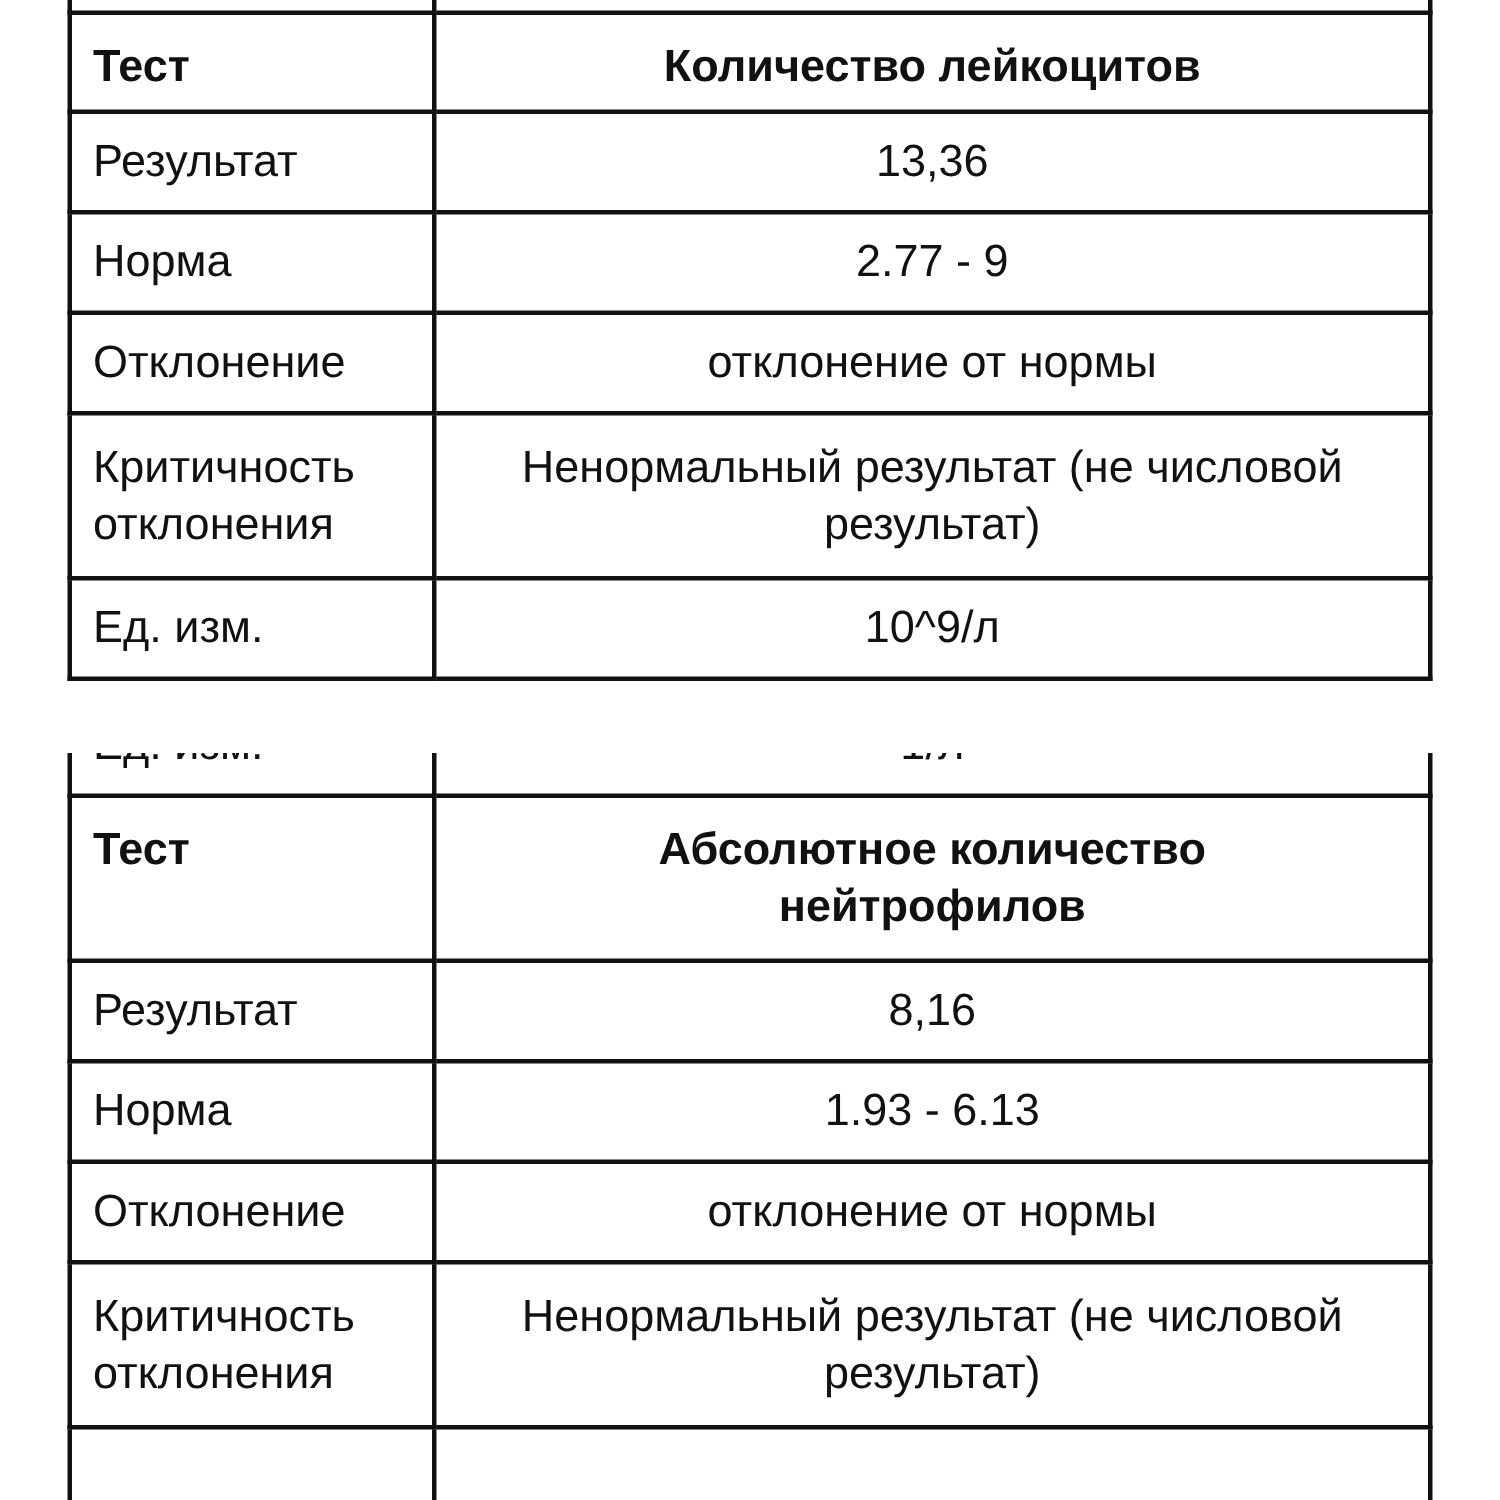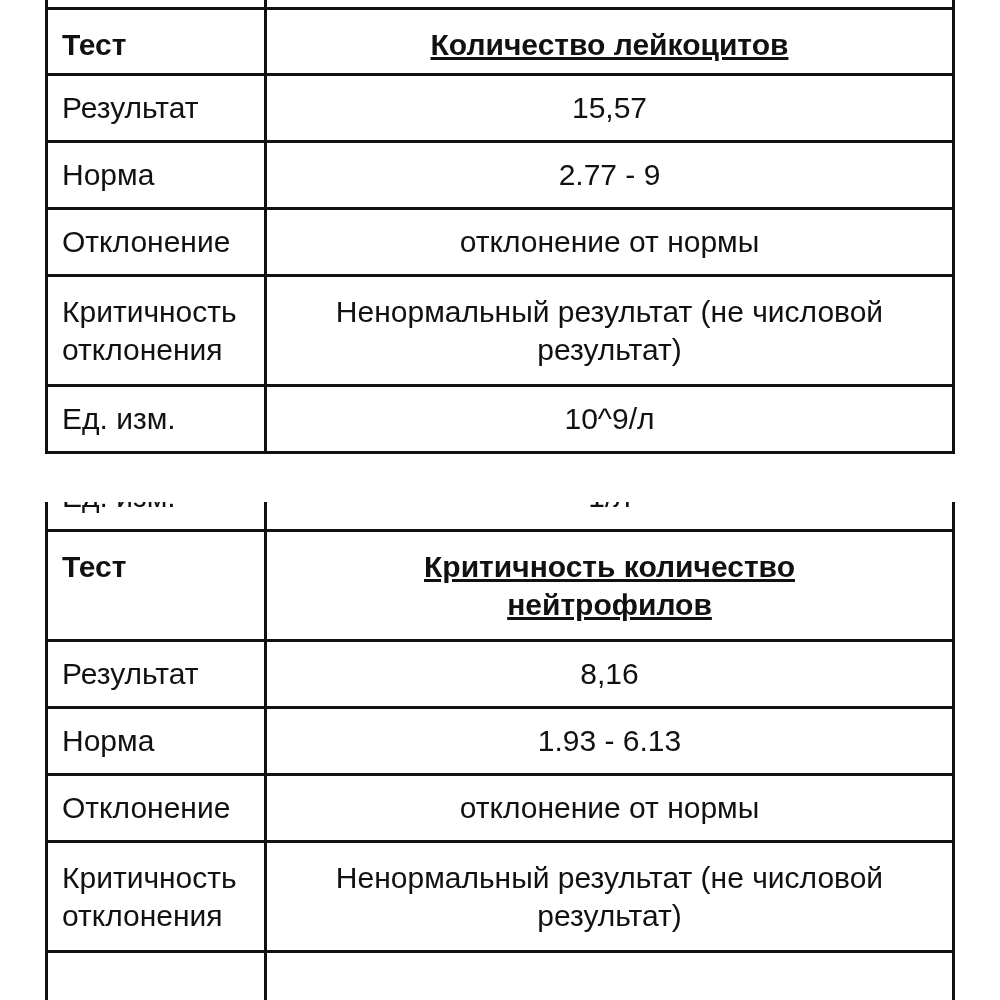--- a/index.html
+++ b/index.html
@@ -30,35 +30,34 @@
       table-layout: fixed;
     }
     .tbl td {
       border: 3px solid #111111;
       padding: 0 14px;
       font-size: 30px;
       line-height: 38px;
       vertical-align: middle;
     }
     .tbl td.label {
-      width: 219px;
+      width: 243px;
       text-align: left;
     }
     .tbl td.value {
       text-align: center;
     }
     .tbl tr.header td {
       font-weight: bold;
       vertical-align: top;
       padding-top: 16px;
     }
     .tbl tr.header td.value {
       padding-left: 60px;
       padding-right: 60px;
-      text-decoration: underline;
     }
     .tbl tr.r-single td { height: 67px; box-sizing: border-box; }
     .tbl tr.r-double td { height: 110px; box-sizing: border-box; }
     .tbl tr.h-single td { height: 66px; box-sizing: border-box; }
     .tbl tr.h-double td { height: 110px; box-sizing: border-box; }
     .tbl td.double-value { padding-left: 40px; padding-right: 40px; }
   </style>
 </head>
 <body>
 
@@ -68,21 +67,21 @@
         <tr class="r-single">
       <td class="label"></td>
       <td class="value"></td>
     </tr>
     <tr class="header h-single">
       <td class="label">Тест</td>
       <td class="value">Количество лейкоцитов</td>
     </tr>
     <tr class="r-single">
       <td class="label">Результат</td>
-      <td class="value">15,57</td>
+      <td class="value">13,36</td>
     </tr>
     <tr class="r-single">
       <td class="label">Норма</td>
       <td class="value">2.77 - 9</td>
     </tr>
     <tr class="r-single">
       <td class="label">Отклонение</td>
       <td class="value">отклонение от нормы</td>
     </tr>
     <tr class="r-double">
@@ -99,21 +98,21 @@
 
 <div class="segment seg2">
   <table class="tbl" style="top:-40px;">
     <tbody>
         <tr class="r-single">
       <td class="label">Ед. изм.</td>
       <td class="value">1/л</td>
     </tr>
     <tr class="header h-double">
       <td class="label">Тест</td>
-      <td class="value">Критичность количество нейтрофилов</td>
+      <td class="value">Абсолютное количество нейтрофилов</td>
     </tr>
     <tr class="r-single">
       <td class="label">Результат</td>
       <td class="value">8,16</td>
     </tr>
     <tr class="r-single">
       <td class="label">Норма</td>
       <td class="value">1.93 - 6.13</td>
     </tr>
     <tr class="r-single">

